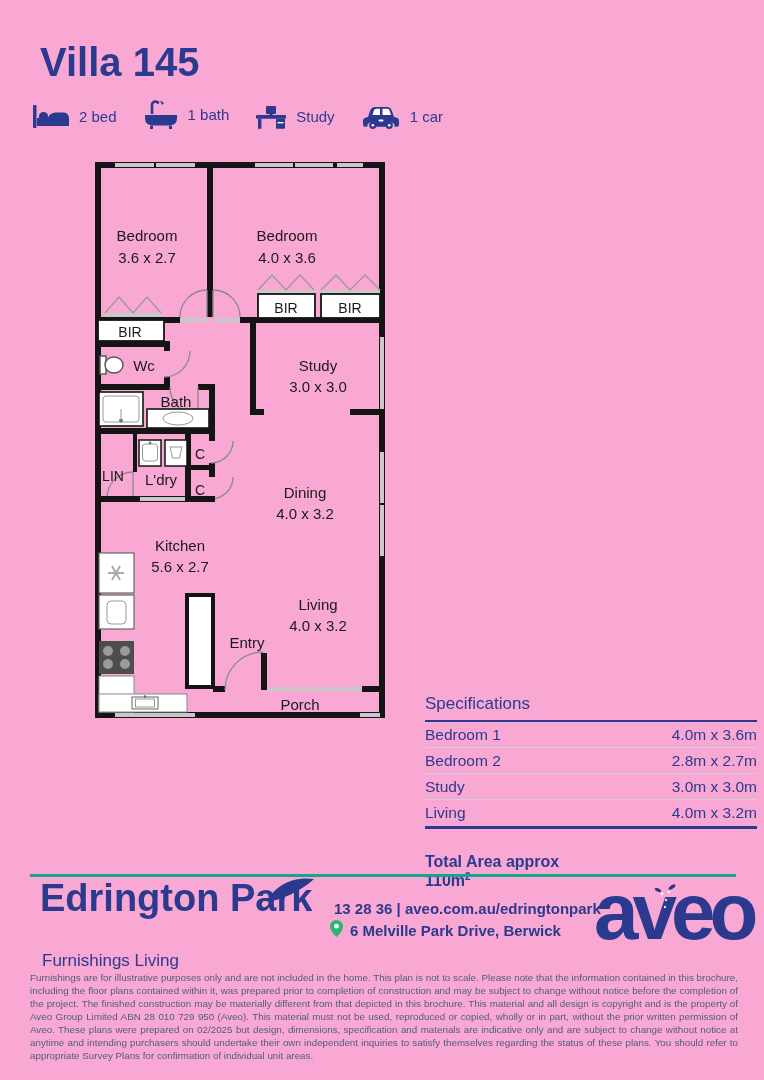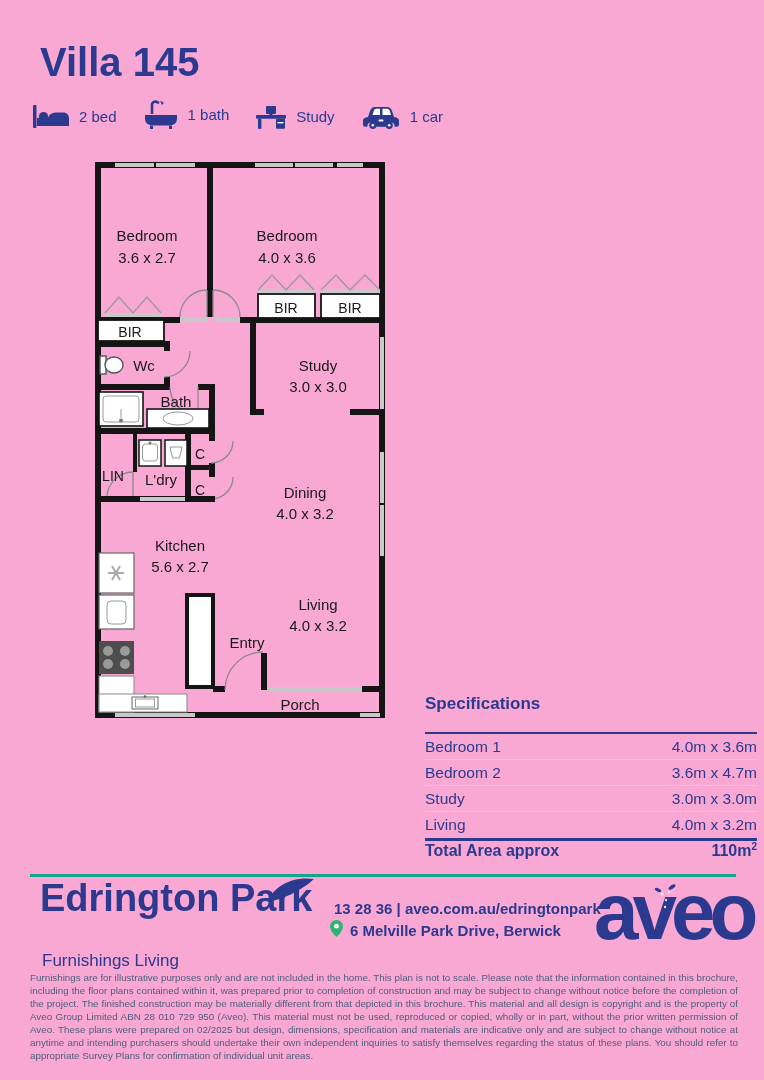--- a/index.html
+++ b/index.html
@@ -30,26 +30,26 @@
   .wall{fill:var(--wall);}
   .win{fill:var(--win);}
   .arc{stroke:#8a8a8a;stroke-width:1.3;fill:none;}
   .leafline{stroke:#8a8a8a;stroke-width:1.3;}
   .fix{stroke:#555;stroke-width:1.4;fill:#fff;}
   .fix2{stroke:#999;stroke-width:1;fill:none;}
   .zig{stroke:#9a9a9a;stroke-width:1.4;fill:none;}
   .box{fill:#fff;stroke:var(--wall);stroke-width:1.8;}
   
   .specs{position:absolute;left:425px;top:694px;width:332px;color:var(--navy);}
-  .spec-title{font-size:17px;font-weight:bold;padding-bottom:18px;border-bottom:2.5px solid var(--navy);}
+  .spec-title{font-size:17px;font-weight:normal;padding-bottom:6px;border-bottom:2.5px solid var(--navy);}
   .spec-row{display:flex;justify-content:space-between;align-items:center;height:26px;
             font-size:15.5px;border-bottom:1px solid #ccd3e0;}
   .spec-row.no-line{border-bottom:none;}
-  .spec-total{display:flex;justify-content:space-between;align-items:baseline;border-top:3px solid var(--navy);
-              font-weight:bold;font-size:16px;padding-top:0;}
+  .spec-total{display:flex;align-items:baseline;border-top:3px solid var(--navy);
+              font-weight:bold;font-size:16px;padding-top:24px;flex-direction:column;}
   .spec-total sup{font-size:10px;}
   
   .teal-line{position:absolute;left:30px;top:874px;width:706px;height:3px;background:var(--teal);}
   .brand{position:absolute;left:40px;top:879px;font-size:38px;font-weight:bold;color:var(--navy);line-height:1;}
   .brand-leaf{position:absolute;left:266px;top:876px;}
   .tagline{position:absolute;left:42px;top:951px;font-size:17px;color:var(--navy);}
   .contact1{position:absolute;left:334px;top:900px;font-size:15px;font-weight:bold;color:var(--navy);}
   .contact2{position:absolute;left:330px;top:920px;display:flex;align-items:center;gap:7px;
             font-size:15px;font-weight:bold;color:var(--navy);}
   .aveo{position:absolute;left:594px;top:872px;font-size:80px;font-weight:bold;color:var(--navy);
@@ -253,21 +253,21 @@
   </svg>
 
   <div class="specs">
     <div class="spec-title">Specifications</div>
     <div class="spec-row">
       <span>Bedroom 1</span>
       <span>4.0m x 3.6m</span>
     </div>
     <div class="spec-row">
       <span>Bedroom 2</span>
-      <span>3.6m x 4.7m</span>
+      <span>2.8m x 2.7m</span>
     </div>
     <div class="spec-row">
       <span>Study</span>
       <span>3.0m x 3.0m</span>
     </div>
     <div class="spec-row no-line">
       <span>Living</span>
       <span>4.0m x 3.2m</span>
     </div>
     <div class="spec-total">

